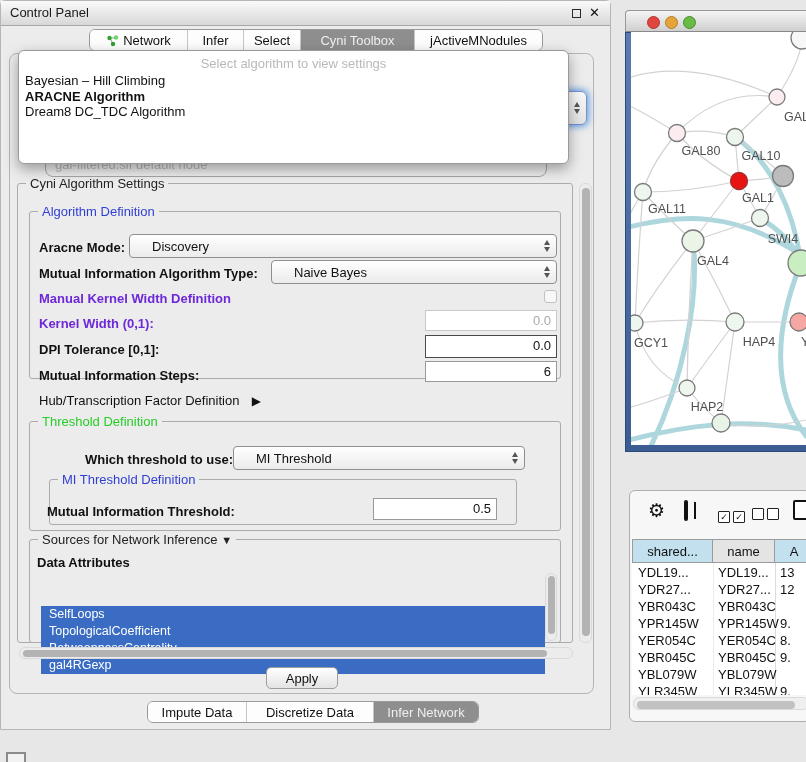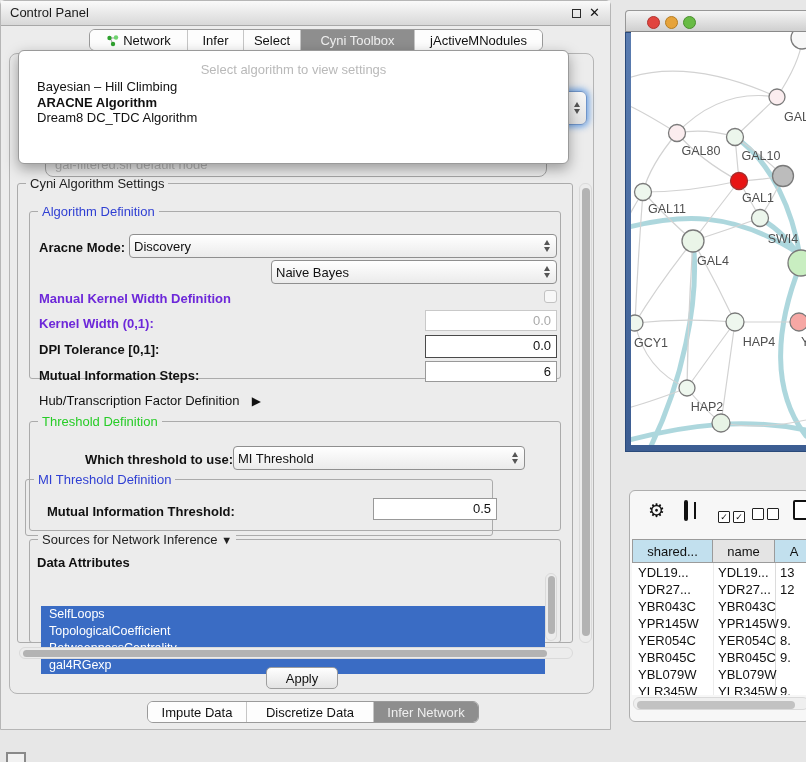--- a/index.html
+++ b/index.html
@@ -19,31 +19,31 @@
   .tabseg.sel{background:#8e8e8e;color:#efefef}
   .panel{border:1px solid #b5b5b5;border-radius:8px;background:#ececec}
   .groupbox{border:1px solid #ababab;border-radius:3px}
   .gtitle{position:absolute;top:-8px;left:8px;background:#ececec;padding:0 4px;font-size:13px;
           line-height:15px;white-space:nowrap;color:#222}
   .gtitle.blue{color:#2f3fd3}.gtitle.green{color:#27cc27}
   .lbl{font-size:13px;font-weight:bold;color:#111;white-space:nowrap}
   .lbl.dis{color:#6d28d9}
   .plain{font-size:13px;color:#111;white-space:nowrap}
   .combo{background:linear-gradient(#ffffff,#ebebeb);border:1px solid #8f8f8f;border-radius:4px;
-         font-size:13px;color:#111;display:flex;align-items:center;padding-left:4px;position:absolute;box-sizing:border-box}
+         font-size:13px;color:#111;display:flex;align-items:center;padding-left:22px;position:absolute;box-sizing:border-box}
   .stepper{position:absolute;right:6px;top:50%;transform:translateY(-50%);display:flex;flex-direction:column;gap:2px}
   .tri-u{width:0;height:0;border-left:3.5px solid transparent;border-right:3.5px solid transparent;border-bottom:5px solid #555}
   .tri-d{width:0;height:0;border-left:3.5px solid transparent;border-right:3.5px solid transparent;border-top:5px solid #555}
   .field{position:absolute;background:#fff;border:1px solid #999;box-sizing:border-box;font-size:13px;
          color:#111;text-align:right;padding:2px 5px;white-space:nowrap}
   .field.dis{border-color:#c9c9c9;color:#a9a9a9}
   .field.strong{border:1.5px solid #4a4a4a}
   .popup{background:#fff;border:1px solid #9a9a9a;border-radius:6px;box-shadow:0 5px 14px rgba(0,0,0,.35)}
   .popup-prompt{font-size:13px;color:#b9b9b9;text-align:center;line-height:18px}
-  .popup-item{font-size:13px;color:#111;padding-left:18px;line-height:15.6px;white-space:nowrap}
+  .popup-item{font-size:13px;color:#111;padding-left:6px;line-height:15.6px;white-space:nowrap}
   .popup-item.bold{font-weight:bold}
   .listitem{height:17px;background:#3a6cc4;color:#fff;font-size:12.5px;line-height:17px;padding-left:8px;
             white-space:nowrap;overflow:hidden}
   .sb-track{background:#ececec;border:1px solid #dadada;border-radius:6px}
   .sb-thumb{position:absolute;background:#b3b3b3;border-radius:5px}
   .btn{background:linear-gradient(#ffffff,#e3e3e3);border:1px solid #9e9e9e;border-radius:5px;
        font-size:13px;color:#111;display:flex;align-items:center;justify-content:center}
   .chk{width:13px;height:13px;border:1px solid #c2c2c2;border-radius:3px;background:#f7f7f7}
   
   .netwin-frame{background:linear-gradient(#5a7cb0,#3c5d92);border:1px solid #2a4a7a}
@@ -108,41 +108,42 @@
     </div>
 
     <div class="abs" style="left:560px;top:90px;width:26px;height:34px;border:1px solid #6f94c8;border-radius:6px;background:linear-gradient(#f8f8f8,#e2e2e2);box-shadow:0 0 6px 2px rgba(86,148,226,.85);z-index:4">
       <span class="stepper">
           <span class="tri-u"></span>
           <span class="tri-d"></span>
         </span>
     </div>
 
     <div class="abs popup" style="left:17px;top:49px;width:551px;height:114px;z-index:10">
-      <div class="popup-prompt" style="margin-top:10px">Select algorithm to view settings</div>
+      <div class="popup-prompt" style="margin-top:4px">Select algorithm to view settings</div>
       <div class="popup-item">Bayesian – Hill Climbing</div>
       <div class="popup-item bold">ARACNE Algorithm</div>
       <div class="popup-item">Dream8 DC_TDC Algorithm</div>
     </div>
 
     <div class="abs groupbox" style="left:16px;top:182px;width:556px;height:460px">
       <span class="gtitle">Cyni Algorithm Settings</span>
     </div>
 
     <div class="abs groupbox" style="left:28px;top:210px;width:532px;height:168px">
       <span class="gtitle blue">Algorithm Definition</span>
     </div>
     <span class="abs lbl" style="left:38px;top:239px">Aracne Mode:</span>
     <div class="combo" style="left:128px;top:233px;width:428px;height:24px">
       <span>Discovery</span>
       <span class="stepper">
           <span class="tri-u"></span>
           <span class="tri-d"></span>
         </span>
     </div>
+    <span class="abs lbl" style="left:38px;top:265px">Mutual Information Algorithm Type:</span>
     <div class="combo" style="left:270px;top:259px;width:286px;height:24px">
       <span>Naive Bayes</span>
       <span class="stepper">
           <span class="tri-u"></span>
           <span class="tri-d"></span>
         </span>
     </div>
     <span class="abs lbl dis" style="left:38px;top:290px">Manual Kernel Width Definition</span>
     <span class="abs chk" style="left:543px;top:289px"></span>
     <span class="abs lbl dis" style="left:38px;top:315px">Kernel Width (0,1):</span>
@@ -161,21 +162,21 @@
       <span class="gtitle green">Threshold Definition</span>
     </div>
     <span class="abs lbl" style="left:84px;top:451px">Which threshold to use:</span>
     <div class="combo" style="left:232px;top:445px;width:292px;height:24px">
       <span>MI Threshold</span>
       <span class="stepper">
           <span class="tri-u"></span>
           <span class="tri-d"></span>
         </span>
     </div>
-    <div class="abs groupbox" style="left:24px;top:478px;width:468px;height:57px">
+    <div class="abs groupbox" style="left:48px;top:478px;width:468px;height:46px">
       <span class="gtitle blue">MI Threshold Definition</span>
     </div>
     <span class="abs lbl" style="left:46px;top:503px">Mutual Information Threshold:</span>
     <div class="field" style="left:372px;top:497px;width:124px;height:22px">0.5</div>
 
     <div class="abs groupbox" style="left:28px;top:538px;width:532px;height:104px">
       <span class="gtitle"><span>Sources for Network Inference</span> <span style="font-size:11px">▼</span></span>
     </div>
     <span class="abs lbl" style="left:36px;top:554px">Data Attributes</span>
     <div class="abs" style="left:40px;top:605px;width:504px;height:68px;background:#fff;overflow:hidden">

